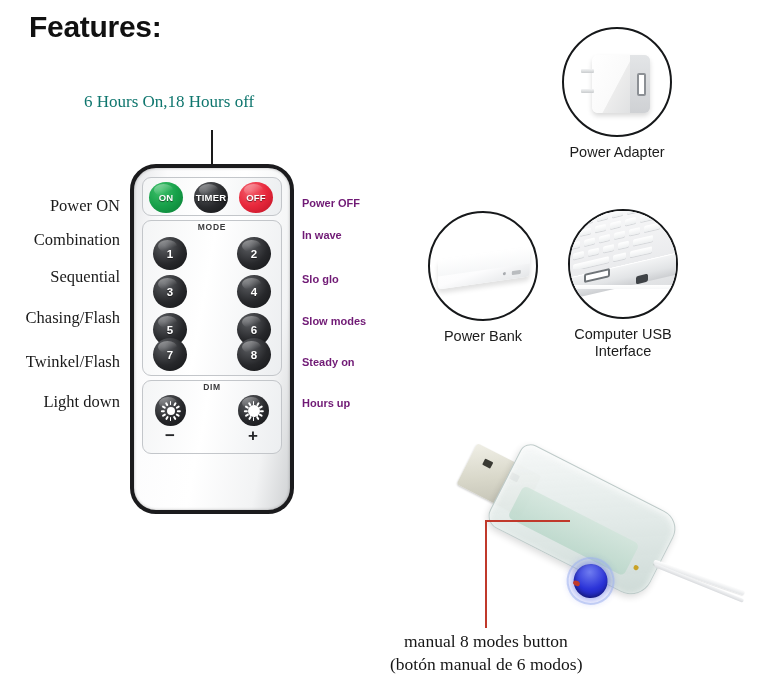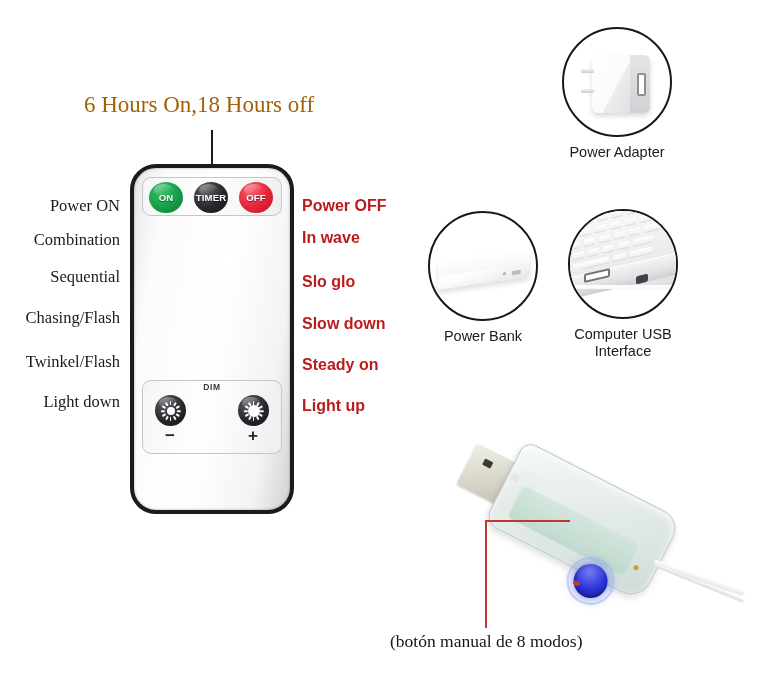--- a/index.html
+++ b/index.html
@@ -17,21 +17,21 @@
     position:absolute; left:29px; top:10px;
     font-family:"Liberation Sans", sans-serif;
     font-weight:bold; font-size:30px; color:#111;
     letter-spacing:-0.3px;
   }
 
   
   #timer-caption {
     position:absolute; left:84px; top:92px;
     font-family:"Liberation Serif", serif;
-    font-size:23px; color:#a16207; white-space:nowrap;
+    font-size:17px; color:#0f766e; white-space:nowrap;
   }
   #timer-pointer {
     position:absolute; left:211px; top:130px;
     width:2px; height:70px; background:#1a1a1a;
   }
 
   
   #remote {
     position:absolute; left:130px; top:164px;
     width:164px; height:350px;
@@ -121,21 +121,21 @@
   
   .label-left {
     position:absolute; right:644px; 
     width:200px; text-align:right;
     font-family:"Liberation Serif", serif;
     font-size:16.5px; color:#1a1a1a; white-space:nowrap;
   }
   .label-right {
     position:absolute; left:302px;
     font-family:"Liberation Sans", sans-serif;
-    font-weight:bold; font-size:16px; color:#b91c1c; white-space:nowrap;
+    font-weight:bold; font-size:11px; color:#701a75; white-space:nowrap;
   }
 
   
   .thumb { position:absolute; }
   .circle {
     position:relative; width:110px; height:110px;
     border:2.5px solid #16181a; border-radius:50%;
     overflow:hidden; background:#fff;
   }
   .thumb-caption {
@@ -318,38 +318,67 @@
     font-size:17.5px; color:#161616; line-height:1.3;
   }
   #usb-caption .l1 { display:block; padding-left:14px; }
   #usb-caption .l2 { display:block; }
 </style>
 </head>
 <body>
 
 <div class="stage">
 
+  <div id="page-title">Features:</div>
 
   <div id="timer-caption">6 Hours On,18 Hours off</div>
   <div id="timer-pointer"></div>
 
   <div id="remote">
 
     <div class="panel" id="panel-power">
       <div class="key key-top key-green" id="key-on">
         <span>ON</span>
       </div>
       <div class="key key-top key-dark" id="key-timer">
         <span>TIMER</span>
       </div>
       <div class="key key-top key-red" id="key-off">
         <span>OFF</span>
       </div>
     </div>
 
+    <div class="panel" id="panel-mode">
+      <div class="panel-label">MODE</div>
+
+      <div class="key key-num key-dark col-l row1">
+        <span>1</span>
+      </div>
+      <div class="key key-num key-dark col-r row1">
+        <span>2</span>
+      </div>
+      <div class="key key-num key-dark col-l row2">
+        <span>3</span>
+      </div>
+      <div class="key key-num key-dark col-r row2">
+        <span>4</span>
+      </div>
+      <div class="key key-num key-dark col-l row3">
+        <span>5</span>
+      </div>
+      <div class="key key-num key-dark col-r row3">
+        <span>6</span>
+      </div>
+      <div class="key key-num key-dark col-l" style="top:117px">
+        <span>7</span>
+      </div>
+      <div class="key key-num key-dark col-r" style="top:117px">
+        <span>8</span>
+      </div>
+    </div>
 
     <div class="panel" id="panel-dim">
       <div class="panel-label">DIM</div>
 
       <div class="key key-dim key-dark" id="key-dim-down">
         <span class="sun sun-sm">
           <span class="sun-core"></span>
           <span class="ray" style="transform:rotate(0deg)"></span>
           <span class="ray" style="transform:rotate(30deg)"></span>
           <span class="ray" style="transform:rotate(60deg)"></span>
@@ -379,23 +408,23 @@
   <div class="label-left" style="top:196px">Power ON</div>
   <div class="label-left" style="top:230px">Combination</div>
   <div class="label-left" style="top:267px">Sequential</div>
   <div class="label-left" style="top:308px">Chasing/Flash</div>
   <div class="label-left" style="top:352px">Twinkel/Flash</div>
   <div class="label-left" style="top:392px">Light down</div>
 
   <div class="label-right" style="top:197px">Power  OFF</div>
   <div class="label-right" style="top:229px">In wave</div>
   <div class="label-right" style="top:273px">Slo glo</div>
-  <div class="label-right" style="top:315px">Slow down</div>
+  <div class="label-right" style="top:315px">Slow modes</div>
   <div class="label-right" style="top:356px">Steady on</div>
-  <div class="label-right" style="top:397px">Light up</div>
+  <div class="label-right" style="top:397px">Hours up</div>
 
 
   <div class="thumb" id="thumb-adapter">
     <div class="circle">
       <div class="adapter-body">
         <div class="adapter-side"></div>
         <div class="adapter-port"></div>
         <div class="prong" style="top:14px"></div>
         <div class="prong" style="top:34px"></div>
       </div>
@@ -485,16 +514,17 @@
       <div class="usb-btn-dot"></div>
     </div>
     <div class="usb-wire"></div>
     <div class="usb-wire2"></div>
   </div>
 
   <div id="callout-h"></div>
   <div id="callout-v"></div>
 
   <div id="usb-caption">
-    <span class="l2">(botón manual de 8 modos)</span>
+    <span class="l1">manual 8 modes button</span>
+    <span class="l2">(botón manual de 6 modos)</span>
   </div>
 
 </div>
 
 </body></html>

